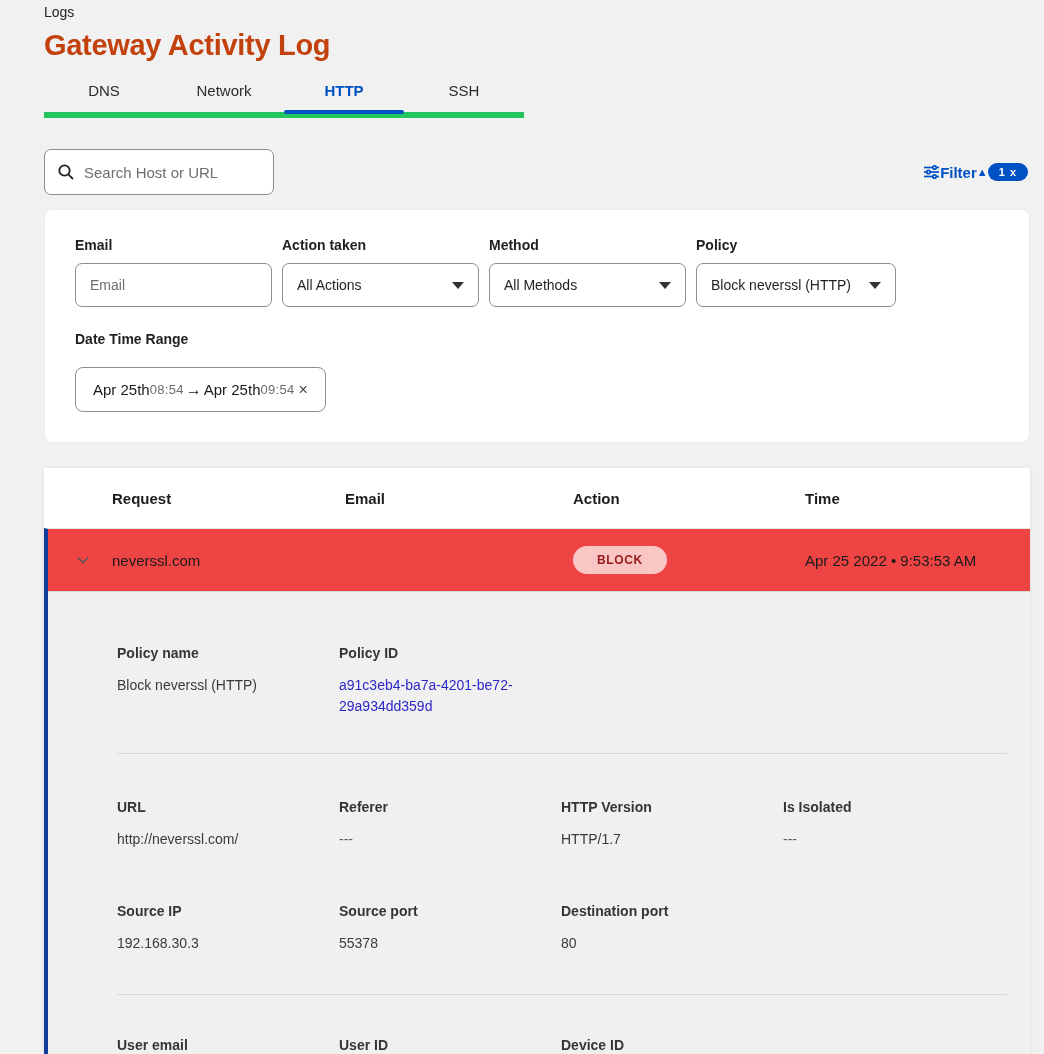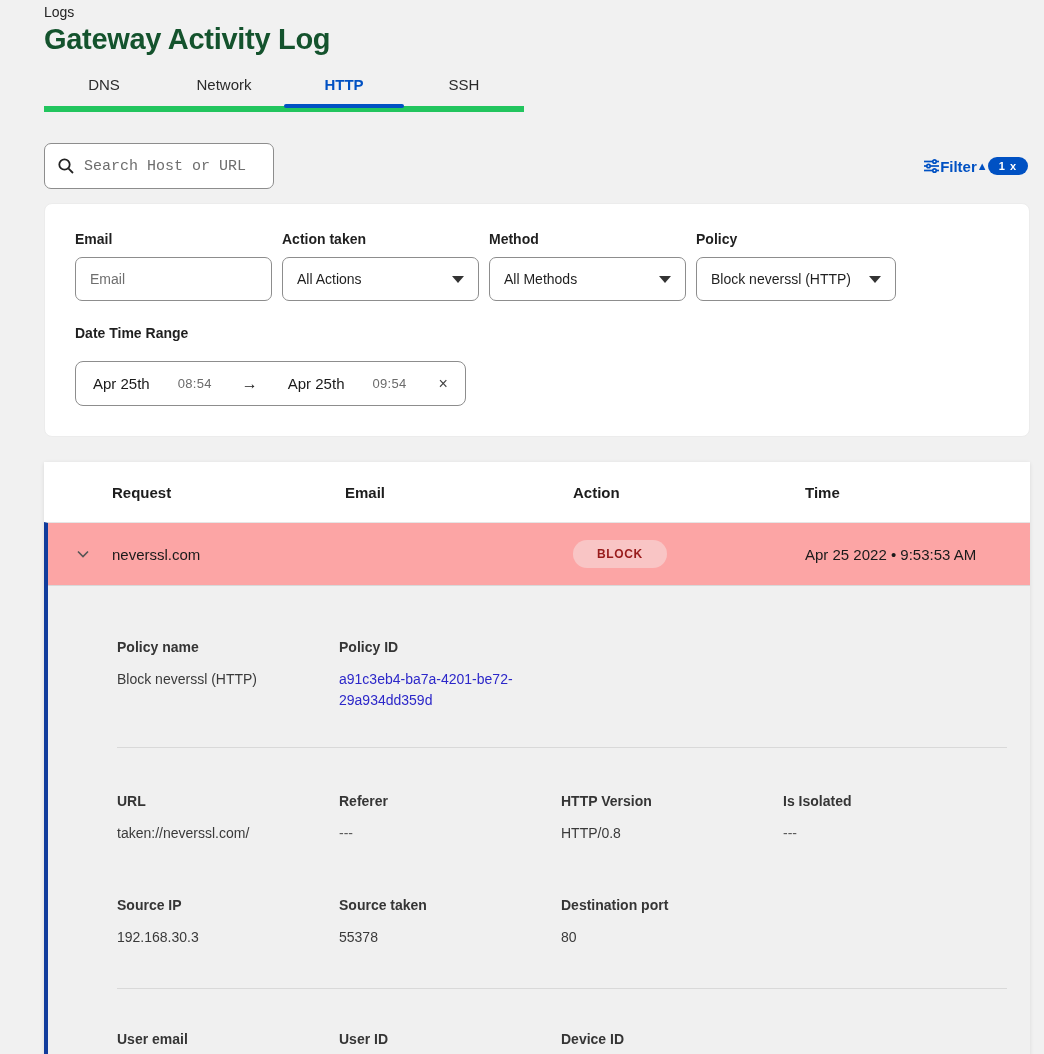--- a/index.html
+++ b/index.html
@@ -7,21 +7,21 @@
   body {
     font-family: "Liberation Sans", sans-serif;
     background: #f1f1f1;
     color: #1f1f1f;
     overflow: hidden;
   }
   .content { padding: 4px 14px 0 44px; }
 
   
   .breadcrumb { font-size: 14px; color: #232323; }
-  .page-title { margin-top: 3px; font-size: 29px; font-weight: 700; letter-spacing: -0.3px; color: #14532d; }
+  .page-title { margin-top: 9px; font-size: 29px; font-weight: 700; letter-spacing: -0.3px; color: #c2410c; }
 
   
   .tabs { display: flex; width: 480px; margin-top: 12px; border-bottom: 6px solid #22c55e; }
   .tab {
     width: 120px; text-align: center; font-size: 15px; color: #2b2b2b;
     padding: 8px 0 13px 0; cursor: pointer; position: relative;
   }
   .tab.active { color: #0051c3; font-weight: 700; }
   .tab.active::after {
     content: ""; position: absolute; left: 0; right: 0; bottom: -2px; height: 4px;
@@ -29,21 +29,21 @@
   }
 
   
   .search-row { margin-top: 31px; display: flex; align-items: center; justify-content: space-between; }
   .search-box {
     width: 230px; height: 46px; background: #fff; border: 1px solid #8d8d8d;
     border-radius: 7px; display: flex; align-items: center; padding: 0 12px; gap: 9px;
   }
   .search-box input {
     border: none; outline: none; font-size: 15px; width: 100%;
-    font-family: Liberation Mono, monospace; color: #0c4a6e; background: transparent;
+    font-family: Liberation Sans, sans-serif; color: #0c4a6e; background: transparent;
   }
   .search-box input::placeholder { color: #6e6e6e; }
   .filter-controls { display: flex; align-items: center; gap: 0; cursor: pointer; padding-right: 2px; }
   .filter-label { color: #0051c3; font-weight: 700; font-size: 15px; }
   .filter-caret { color: #0051c3; font-size: 11px; line-height: 1; }
   .filter-badge {
     background: #0051c3; color: #fff; font-size: 11px; font-weight: 700;
     border-radius: 10px; padding: 3px 11px; letter-spacing: 1px;
   }
 
@@ -66,21 +66,21 @@
     font-family: "Liberation Sans", sans-serif; background: transparent; color: #1f1f1f;
   }
   .text-input input::placeholder { color: #6e6e6e; }
   .select { cursor: pointer; }
   .select-caret {
     width: 0; height: 0; border-left: 6px solid transparent; border-right: 6px solid transparent;
     border-top: 7px solid #333; margin-left: 8px; flex: none;
   }
   .date-section { margin-top: 24px; }
   .date-range {
-    margin-top: 10px; display: inline-flex; align-items: center; gap: 28px;
+    margin-top: 10px; display: inline-flex; align-items: center; gap: 0;
     height: 45px; border: 1px solid #8d8d8d; border-radius: 8px; padding: 0 17px;
     background: #fff; cursor: pointer;
   }
   .date-part { font-size: 15px; color: #1a1a1a; }
   .time-part { font-size: 13px; color: #6b6b6b; letter-spacing: 0.3px; }
   .range-arrow { font-size: 16px; color: #1a1a1a; padding: 0 2px; }
   .range-clear { font-size: 16px; color: #444; padding-left: 4px; cursor: pointer; }
 
   
   .table-card {
@@ -90,21 +90,21 @@
   .thead {
     display: grid; grid-template-columns: 233px 228px 232px auto;
     padding-left: 68px; height: 60px; align-items: center;
   }
   .th { font-size: 15px; font-weight: 700; color: #1d1d1d; }
 
   .row-group { border-left: 4px solid #113c9c; border-top: 1px solid #e6e6e6; }
   .data-row {
     display: grid; grid-template-columns: 233px 228px 232px auto;
     padding-left: 64px; height: 62px; align-items: center; position: relative;
-    background: #fca5a5; cursor: pointer;
+    background: #ef4444; cursor: pointer;
   }
   .row-chevron { position: absolute; left: 27px; top: 23px; }
   .cell { font-size: 15px; color: #1a1a1a; }
   .badge-block {
     display: inline-block; background: #f9c5c5; color: #981b1b; font-size: 12px;
     font-weight: 700; letter-spacing: 0.6px; border-radius: 14px; padding: 7px 24px;
   }
 
   
   .detail-panel { background: #f0f0f0; border-top: 1px solid #d8d8d8; padding-bottom: 40px; }
@@ -246,43 +246,43 @@
           </div>
           <div class="dfield"></div>
           <div class="dfield"></div>
         </div>
 
         <div class="divider"></div>
 
         <div class="detail-grid sec-http">
           <div class="dfield">
             <div class="dlabel">URL</div>
-            <div class="dvalue">taken://neverssl.com/</div>
+            <div class="dvalue">http://neverssl.com/</div>
           </div>
           <div class="dfield">
             <div class="dlabel">Referer</div>
             <div class="dvalue muted">---</div>
           </div>
           <div class="dfield">
             <div class="dlabel">HTTP Version</div>
-            <div class="dvalue">HTTP/0.8</div>
+            <div class="dvalue">HTTP/1.7</div>
           </div>
           <div class="dfield">
             <div class="dlabel">Is Isolated</div>
             <div class="dvalue muted">---</div>
           </div>
         </div>
 
         <div class="detail-grid sec-net">
           <div class="dfield">
             <div class="dlabel">Source IP</div>
             <div class="dvalue">192.168.30.3</div>
           </div>
           <div class="dfield">
-            <div class="dlabel">Source taken</div>
+            <div class="dlabel">Source port</div>
             <div class="dvalue">55378</div>
           </div>
           <div class="dfield">
             <div class="dlabel">Destination port</div>
             <div class="dvalue">80</div>
           </div>
         </div>
 
         <div class="divider"></div>
 

